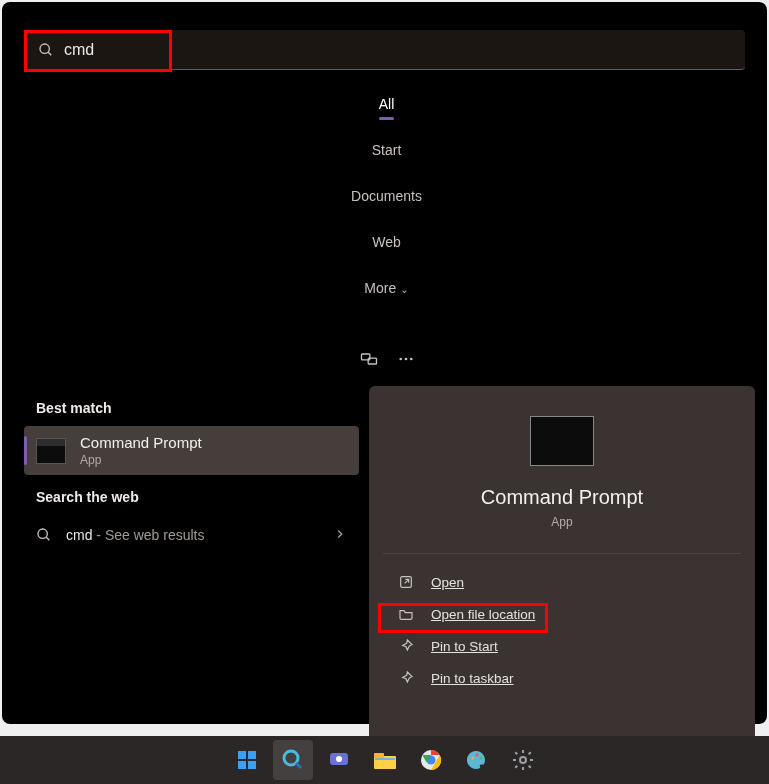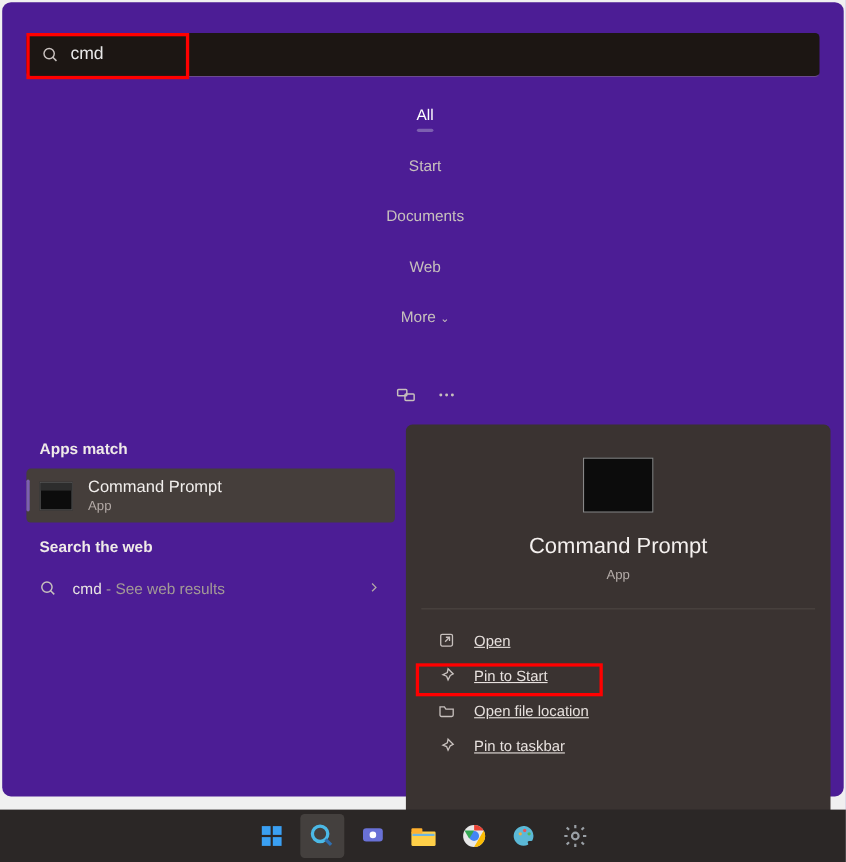--- a/index.html
+++ b/index.html
@@ -6,21 +6,21 @@
     body {
       width: 769px;
       height: 784px;
       background: #f0f0f0;
       position: relative;
     }
     .startmenu {
       position: absolute;
       top: 2px; left: 2px;
       width: 765px; height: 722px;
-      background: #4c1d95;
+      background: #000000;
       border-radius: 8px;
       padding: 0;
       color: #e8e8e8;
     }
     .searchbar-wrap {
       padding: 28px 22px 8px 22px;
     }
     .searchbar {
       width: 100%;
       height: 40px;
@@ -233,21 +233,21 @@
             <circle cx="5" cy="12" r="1.8"></circle>
             <circle cx="12" cy="12" r="1.8"></circle>
             <circle cx="19" cy="12" r="1.8"></circle>
           </svg>
       </span>
     </div>
   </div>
 
   <div class="body-area">
     <div class="left-pane">
-      <div class="section-label">Apps match</div>
+      <div class="section-label">Best match</div>
       <div class="result-item selected">
         <div class="app-thumb"></div>
         <div class="result-text">
           <div class="title">Command Prompt</div>
           <div class="sub">App</div>
         </div>
       </div>
 
       <div class="section-label">Search the web</div>
       <div class="web-item">
@@ -284,32 +284,32 @@
                 <rect x="4" y="4" width="16" height="16" rx="2"></rect>
                 <polyline points="10 14 16 8"></polyline>
                 <polyline points="11 8 16 8 16 13"></polyline>
               </svg>
           </span>
           <span>Open</span>
         </div>
         <div class="action">
           <span class="ai">
             <svg width="16" height="16" viewBox="0 0 24 24" fill="none" stroke="currentColor" stroke-width="1.8">
-                <path d="M14 3l7 7-4 2-3 6-2-5-5-2 6-3 1-5z"></path>
-              </svg>
-          </span>
-          <span>Pin to Start</span>
+                <path d="M3 7h6l2 3h10v8a2 2 0 0 1-2 2H5a2 2 0 0 1-2-2V7z"></path>
+              </svg>
+          </span>
+          <span>Open file location</span>
         </div>
         <div class="action">
           <span class="ai">
             <svg width="16" height="16" viewBox="0 0 24 24" fill="none" stroke="currentColor" stroke-width="1.8">
-                <path d="M3 7h6l2 3h10v8a2 2 0 0 1-2 2H5a2 2 0 0 1-2-2V7z"></path>
-              </svg>
-          </span>
-          <span>Open file location</span>
+                <path d="M14 3l7 7-4 2-3 6-2-5-5-2 6-3 1-5z"></path>
+              </svg>
+          </span>
+          <span>Pin to Start</span>
         </div>
         <div class="action">
           <span class="ai">
             <svg width="16" height="16" viewBox="0 0 24 24" fill="none" stroke="currentColor" stroke-width="1.8">
                 <path d="M14 3l7 7-4 2-3 6-2-5-5-2 6-3 1-5z"></path>
               </svg>
           </span>
           <span>Pin to taskbar</span>
         </div>
       </div>

